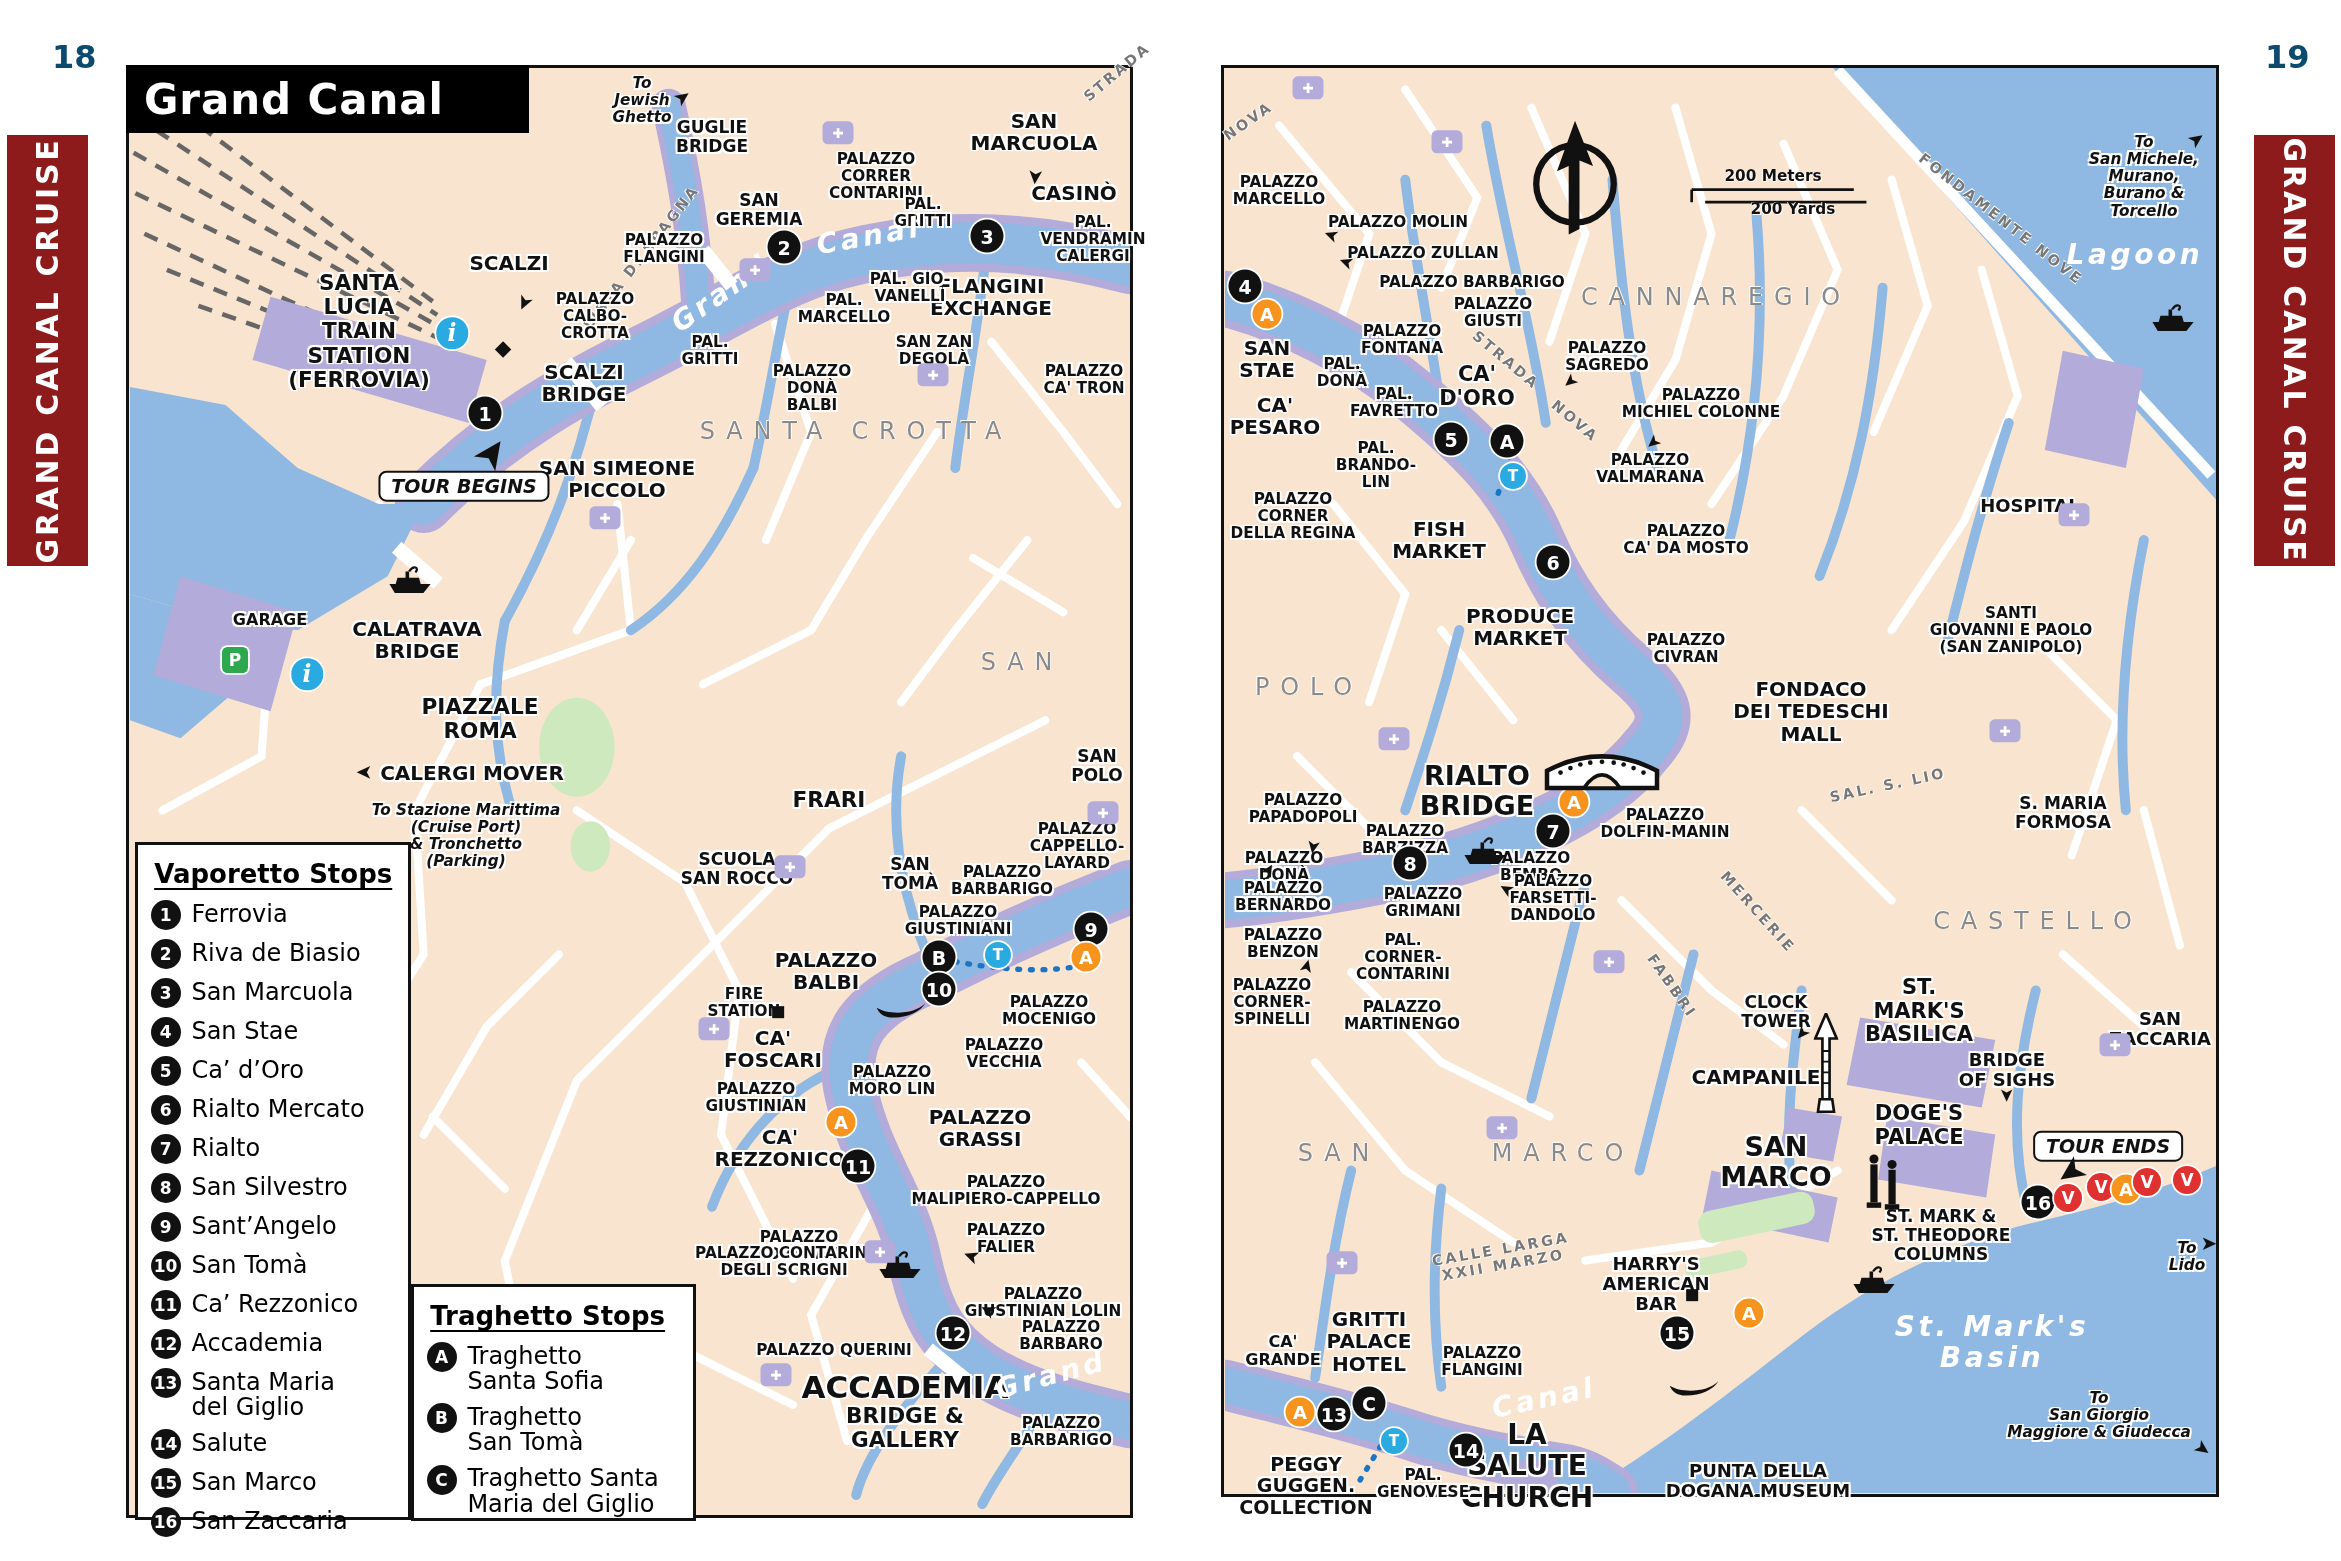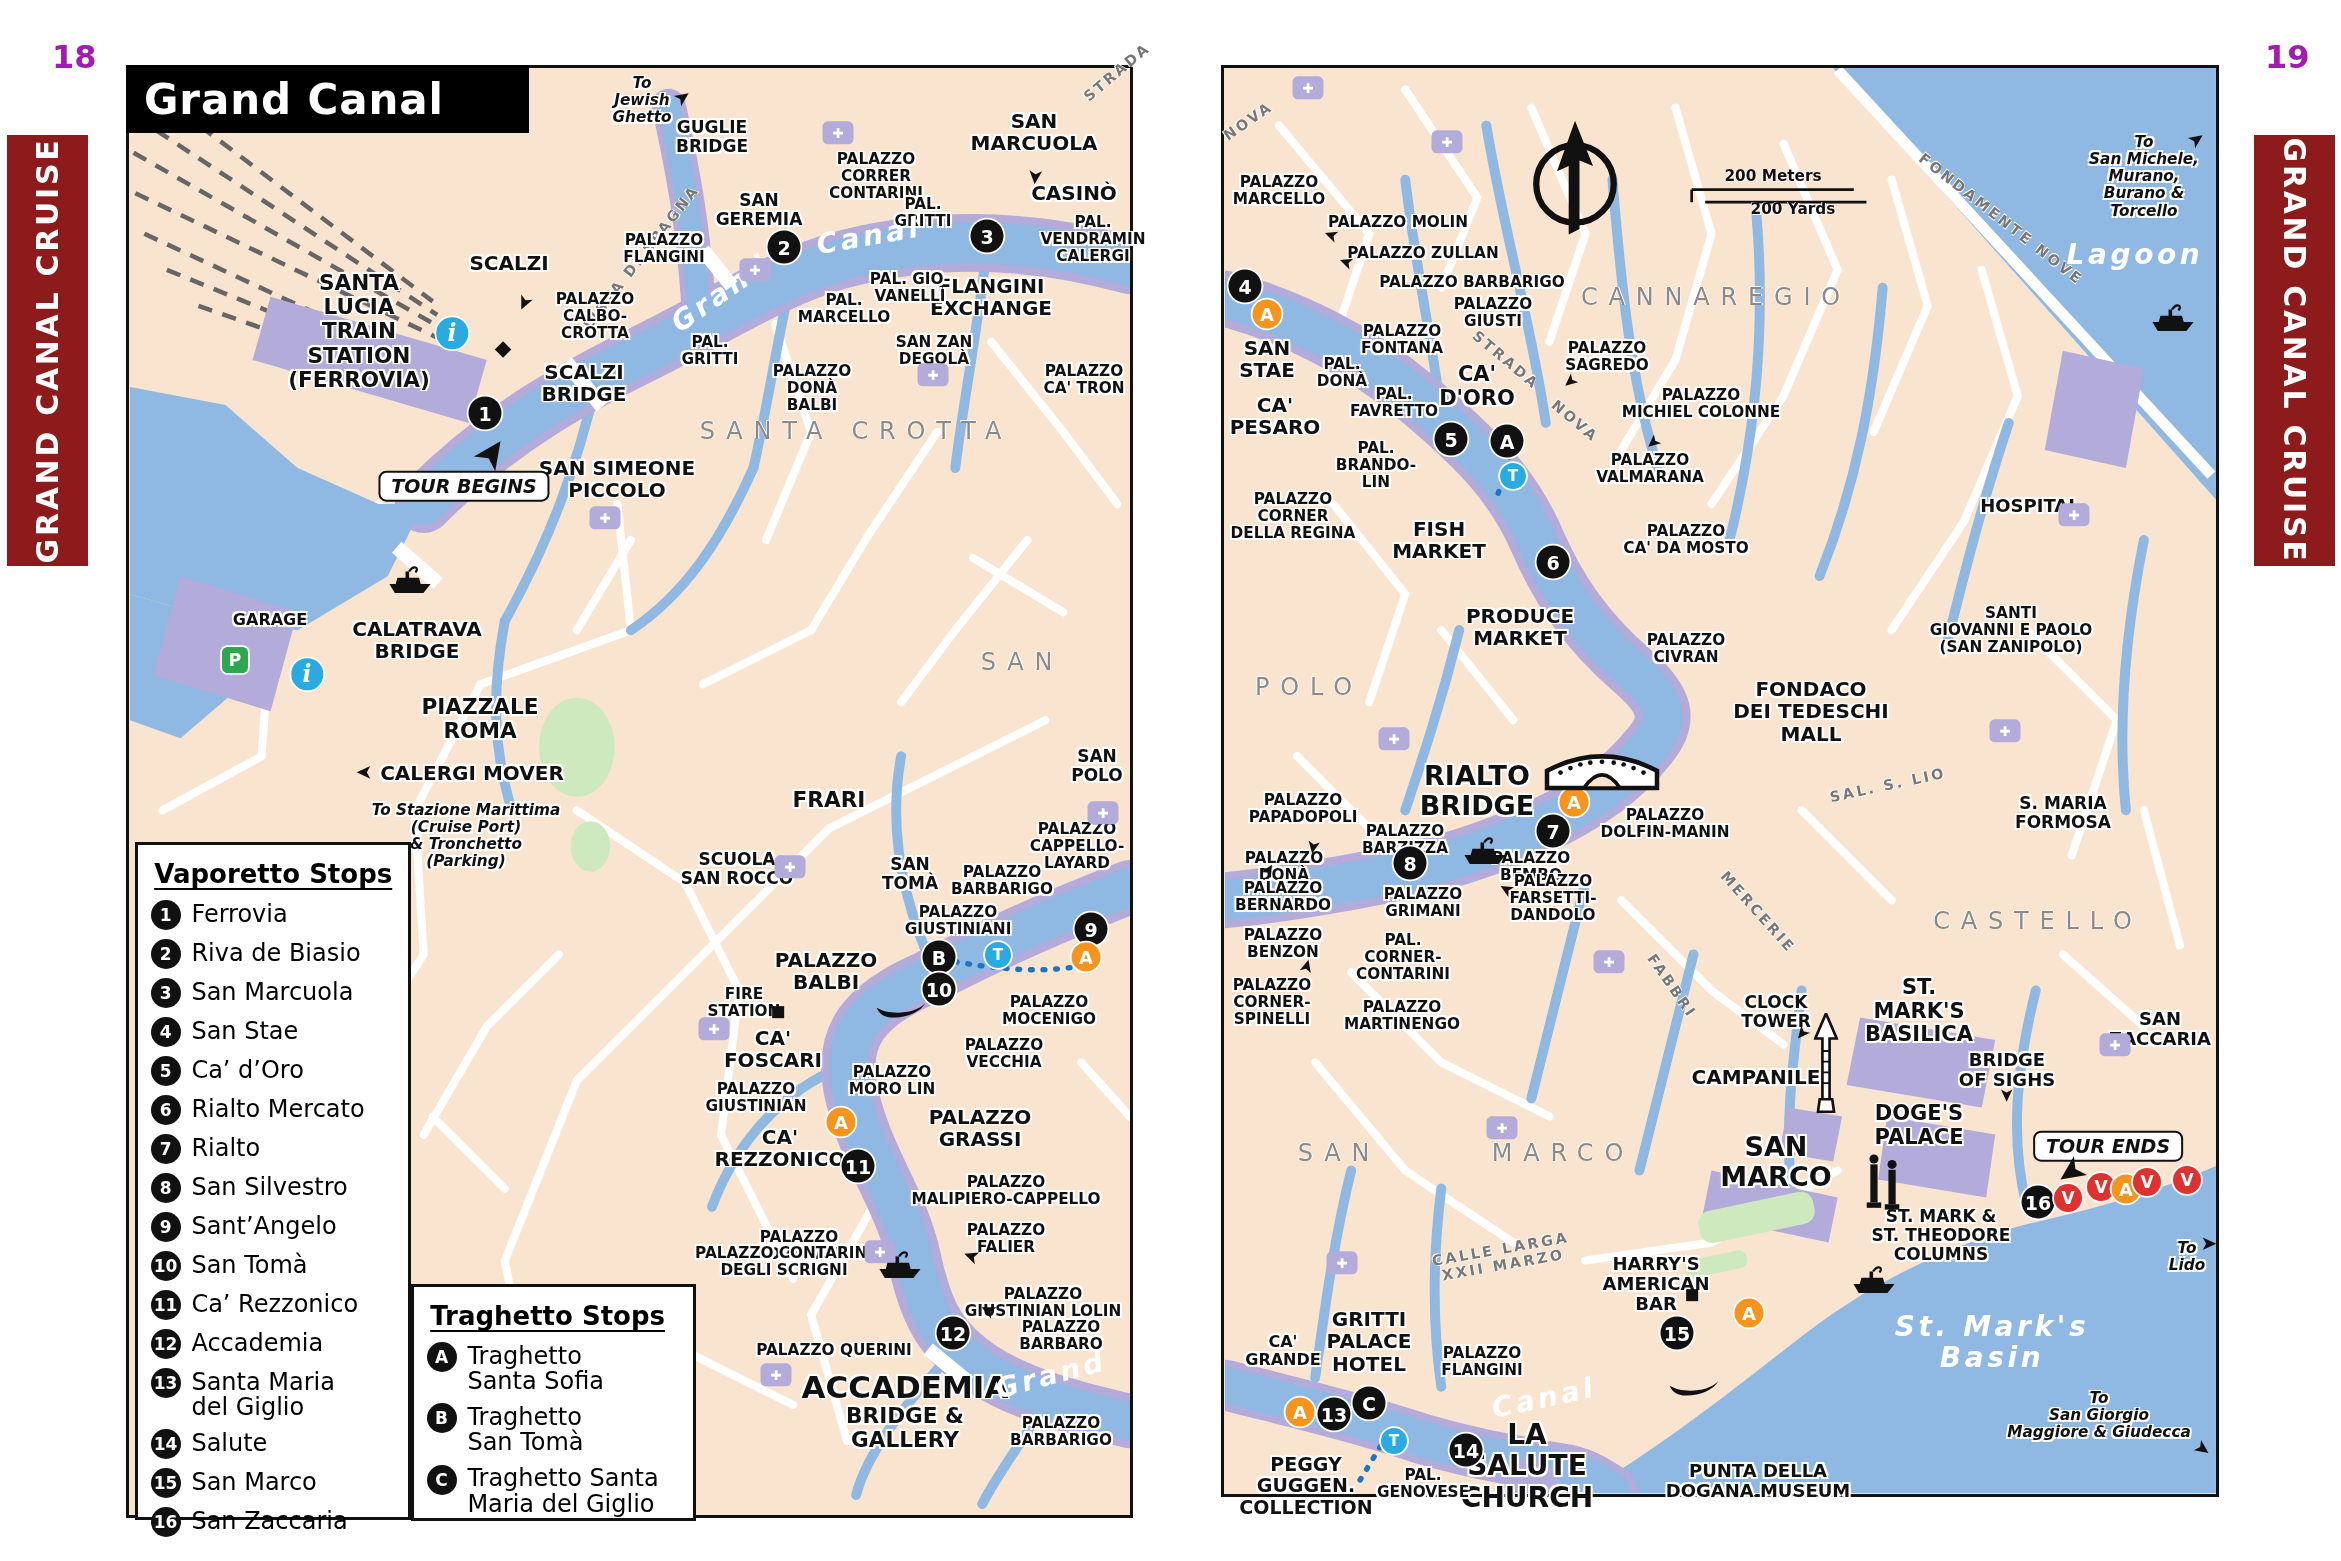--- a/index.html
+++ b/index.html
@@ -1,21 +1,21 @@
 <!DOCTYPE html>
 <html style="font-size:14.4px"><head>
 <meta charset="utf-8">
 <style>
   html,body{margin:0;padding:0;background:#fff;}
   body{width:2342px;height:1561px;position:relative;overflow:hidden;
        font-family:"DejaVu Sans","Liberation Sans",sans-serif;}
   #stage{position:absolute;inset:0;}
   .abs{position:absolute;}
   
-  .pagenum{font-size:32px;font-weight:bold;color:#a21caf;}
+  .pagenum{font-size:32px;font-weight:bold;color:#0c4a6e;}
   .sidetab{background:#8e1b1b;display:flex;align-items:center;justify-content:center;}
   .sidetab span{color:#fff;font-weight:bold;font-size:30px;letter-spacing:2.7px;white-space:nowrap;}
   #tab-left span{transform:rotate(-90deg);}
   #tab-right span{transform:rotate(90deg);}
   .titlebar{background:#000;color:#fff;display:flex;align-items:center;}
   .titlebar span{font-size:42px;font-weight:bold;padding-left:18px;letter-spacing:0.9px;}
   .mapbox{border:3.6px solid #111;box-sizing:border-box;background:#f9e4cf;}
   svg.maplayer{position:absolute;}
   
   .lbl{position:absolute;transform:translate(-50%,-50%);text-align:center;white-space:pre-line;

